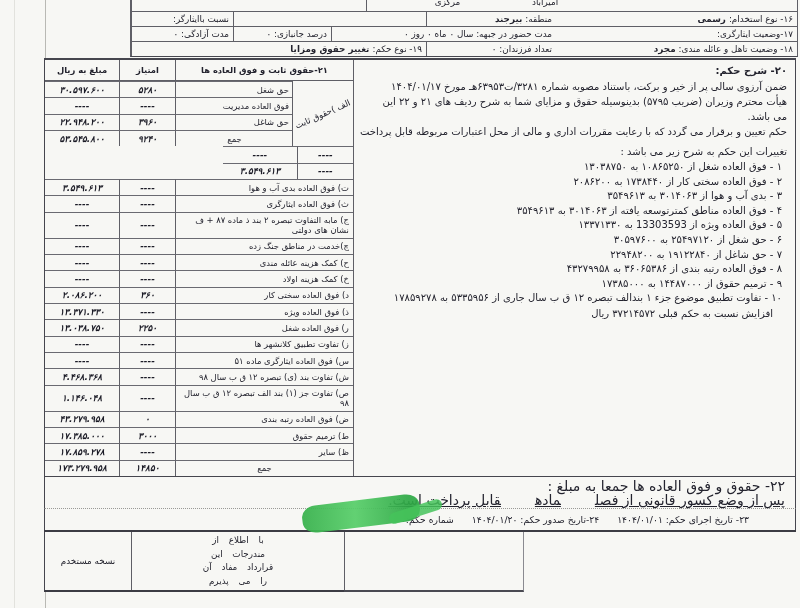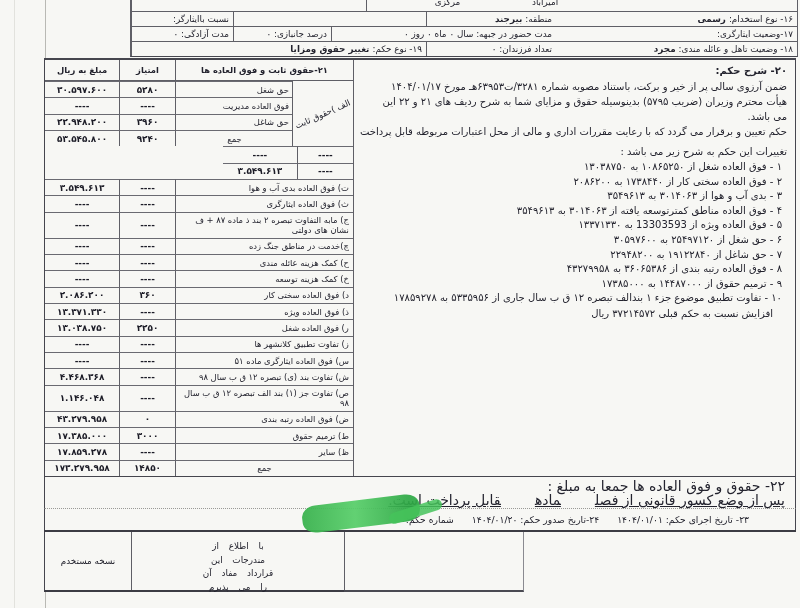--- a/index.html
+++ b/index.html
@@ -49,21 +49,21 @@
   .c-pts{flex:0 0 56px;box-sizing:border-box;border-left:1px solid #5f5f66;}
   .c-amt{flex:0 0 74px;box-sizing:border-box;}
   .shead .c-lbl{border-left:1px solid #5f5f66;}
   .srow{display:flex;flex:1;min-height:0;}
   .srow.tall{flex:1.6;}
   .srow>div{border-top:1px solid #6a6a71;}
   .srow .c-lbl{display:flex;align-items:center;justify-content:flex-start;padding:0 4px;text-align:right;
                border-left:1px solid #5f5f66;line-height:10px;}
   .srow.sum .c-lbl{justify-content:center;}
   .srow .c-pts,.srow .c-amt{display:flex;align-items:center;justify-content:center;
-        font-size:8.9px;font-weight:bold;color:#1b1b26;}
+        font-size:8.9px;font-weight:bold;color:#1b1b26;font-style:italic;}
   .grp-wrap{position:relative;flex:4;display:flex;flex-direction:column;}
   .grp-wrap .srow:first-child>div{border-top:none;}
   .grp-row .c-lbl{margin-right:60px;border-left:1px solid #5f5f66;}
   .grp-cell{position:absolute;right:0;top:0;bottom:0;width:60px;border-left:1px solid #5f5f66;
             display:flex;align-items:center;justify-content:center;overflow:hidden;}
   .grp-cell span{transform:rotate(-24deg);white-space:nowrap;font-size:8.6px;}
 
   
   .totals{position:absolute;left:44px;top:477px;width:752px;height:32px;box-sizing:border-box;
           border-left:1.5px solid #46464e;border-right:1.5px solid #46464e;border-bottom:1px dotted #9a9a96;
@@ -83,21 +83,21 @@
         background:linear-gradient(95deg,#36b04b,#57ce69 45%,#2fa946 90%);}
   .marker-tail{position:absolute;top:-3px;right:352px;width:55px;height:11px;border-radius:6px;
         transform:rotate(-18deg);background:#45c35a;opacity:.85;z-index:5;}
 
   
   .footer{position:absolute;left:44px;top:530px;width:752px;height:62px;border-top:2.5px solid #3c3c44;}
   .accept-box{position:absolute;left:0;top:0;width:301px;height:60px;box-sizing:border-box;
         border-left:1.5px solid #46464e;border-right:1px solid #5f5f66;border-bottom:2.5px solid #3c3c44;
         display:flex;flex-direction:row;}
   .accept-cell{flex:0 0 213px;box-sizing:border-box;border-left:1px solid #5f5f66;
-        padding-top:8px;text-align:center;font-size:8.8px;line-height:13.5px;word-spacing:7px;}
+        padding-top:2px;text-align:center;font-size:8.8px;line-height:13.5px;word-spacing:7px;}
   .copy-cell{flex:1;display:flex;align-items:center;justify-content:center;font-size:8.8px;white-space:nowrap;}
   .sig-cell{position:absolute;left:300px;top:0;width:180px;height:60px;box-sizing:border-box;
         border-right:1px solid #8a8a90;border-bottom:2px solid #4a4a52;}
 </style>
 </head>
 <body>
 
 <div class="page">
 
   <div class="edge-line" style="left:14px"></div>
@@ -243,21 +243,21 @@
           <div class="c-lbl">چ)خدمت در مناطق جنگ زده</div>
           <div class="c-pts">----</div>
           <div class="c-amt">----</div>
         </div>
         <div class="srow">
           <div class="c-lbl">ح) کمک هزینه عائله مندی</div>
           <div class="c-pts">----</div>
           <div class="c-amt">----</div>
         </div>
         <div class="srow">
-          <div class="c-lbl">خ) کمک هزینه توسعه</div>
+          <div class="c-lbl">خ) کمک هزینه اولاد</div>
           <div class="c-pts">----</div>
           <div class="c-amt">----</div>
         </div>
         <div class="srow">
           <div class="c-lbl">د) فوق العاده سختی کار</div>
           <div class="c-pts">۳۶۰</div>
           <div class="c-amt">۲.۰۸۶.۲۰۰</div>
         </div>
         <div class="srow">
           <div class="c-lbl">ذ) فوق العاده ویژه</div>

